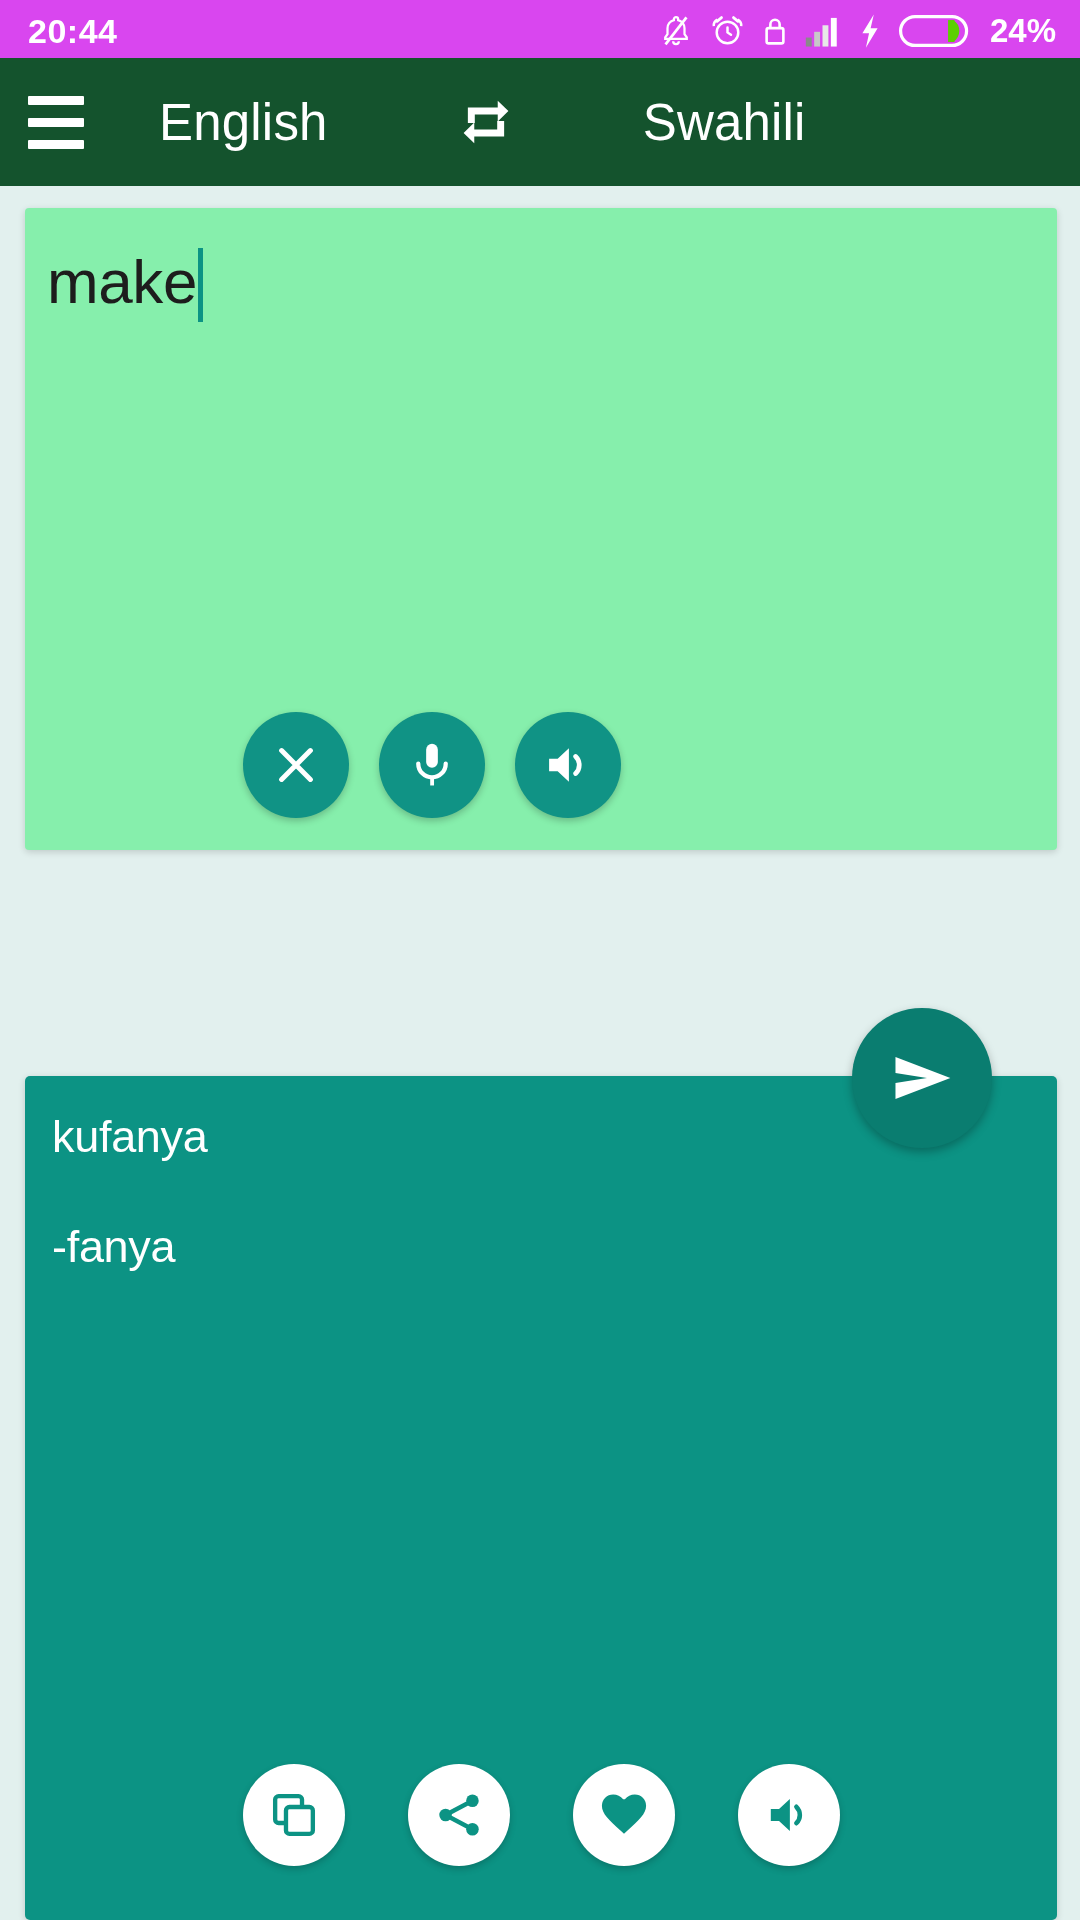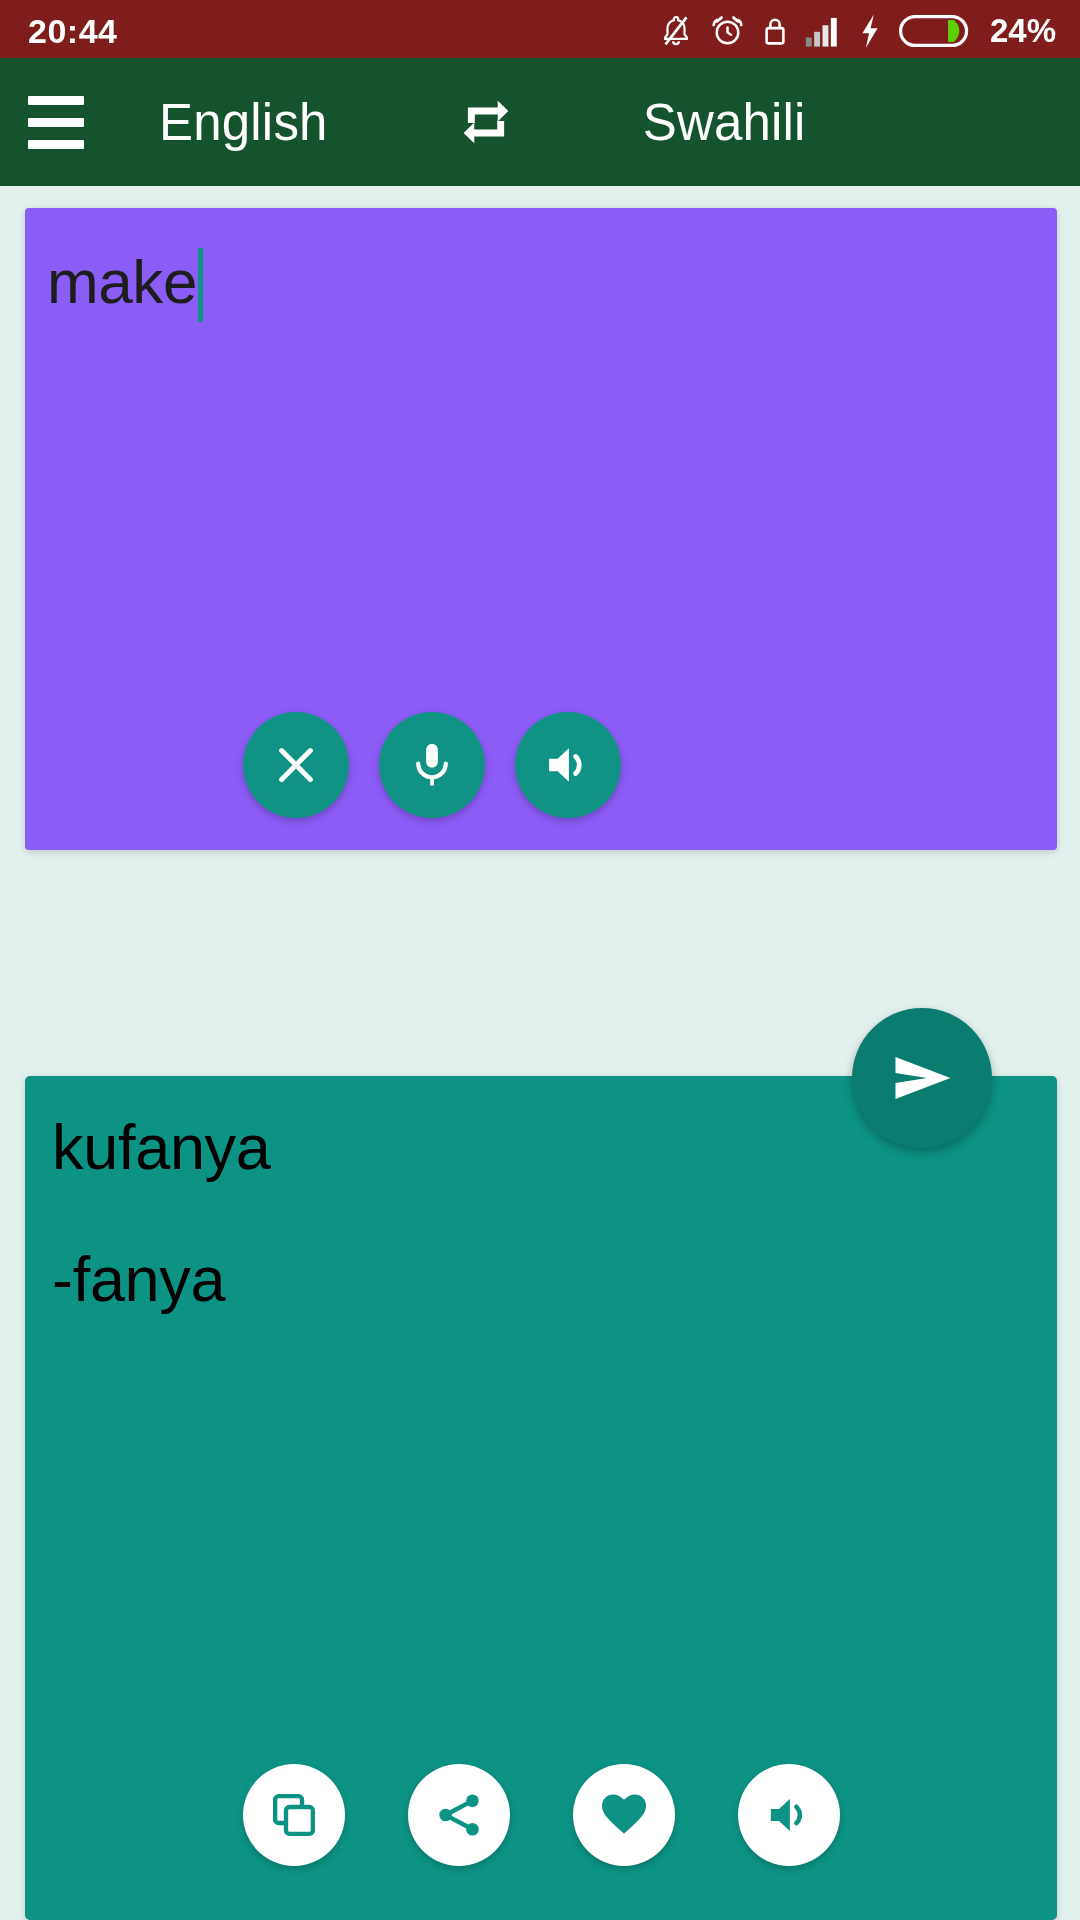--- a/index.html
+++ b/index.html
@@ -7,21 +7,21 @@
     width:1080px; height:1920px;
     font-family:"Liberation Sans", sans-serif;
     background:#E2F0EE;
     overflow:hidden;
   }
   .phone { position:relative; width:1080px; height:1920px; background:#E2F0EE; }
 
   
   .statusbar {
     position:absolute; top:0; left:0; width:1080px; height:58px;
-    background:#7f1d1d; display:flex; align-items:center;
+    background:#d946ef; display:flex; align-items:center;
     padding:4px 24px 0 28px; color:#fff;
   }
   .status-time { font-size:34px; font-weight:bold; letter-spacing:0.5px; }
   .status-right { margin-left:auto; display:flex; align-items:center; gap:17px; }
   .status-right svg { display:block; }
   .battery-pct { font-size:33px; font-weight:bold; margin-left:0; }
 
   
   .appbar {
     position:absolute; top:58px; left:0; width:1080px; height:128px;
@@ -40,21 +40,21 @@
   .lang-source { margin-left:47px; }
   .swap-btn {
     margin-left:113px; width:90px; height:90px;
     display:flex; align-items:center; justify-content:center; cursor:pointer;
   }
   .lang-target { margin-left:112px; }
 
   
   .input-card {
     position:absolute; top:208px; left:25px; width:1032px; height:642px;
-    background:#8b5cf6; border-radius:4px;
+    background:#86efac; border-radius:4px;
     box-shadow:0 2px 7px rgba(0,0,0,0.16);
   }
   .input-text-wrap {
     position:absolute; top:36px; left:22px; right:30px;
     display:flex; align-items:flex-start;
   }
   .input-text {
     font-size:62px; color:#1d1d1d; line-height:1.22;
     font-weight:400; white-space:pre; letter-spacing:-0.4px;
   }
@@ -81,21 +81,21 @@
   }
 
   
   .result-card {
     position:absolute; top:1076px; left:25px; width:1032px; height:844px;
     background:#0C9384; border-radius:5px;
     box-shadow:0 2px 7px rgba(0,0,0,0.16); z-index:5;
   }
   .result-lines { position:absolute; top:34px; left:27px; right:30px; }
   .result-line {
-    color:#000000; font-size:63px; line-height:1.2; font-weight:400;
+    color:#ffffff; font-size:45px; line-height:1.2; font-weight:400;
     letter-spacing:-0.3px; margin-bottom:56px; cursor:pointer;
   }
   .result-actions {
     position:absolute; bottom:54px; left:0; width:1032px;
     display:flex; justify-content:center; align-items:center; gap:63px;
   }
   .fab-white {
     width:102px; height:102px; border-radius:50%; background:#fff;
     display:flex; align-items:center; justify-content:center;
     box-shadow:0 3px 7px rgba(0,0,0,0.20); cursor:pointer; flex:0 0 auto;

